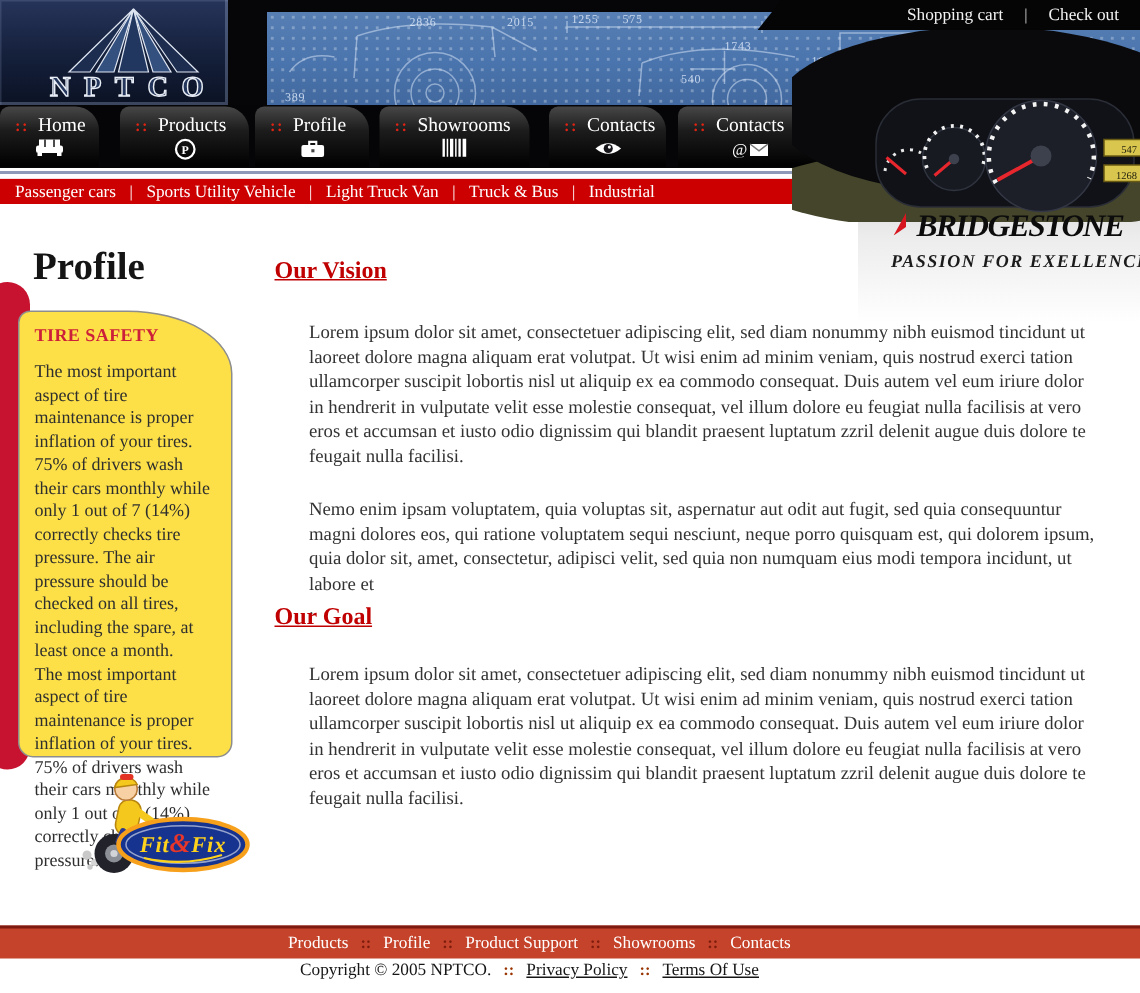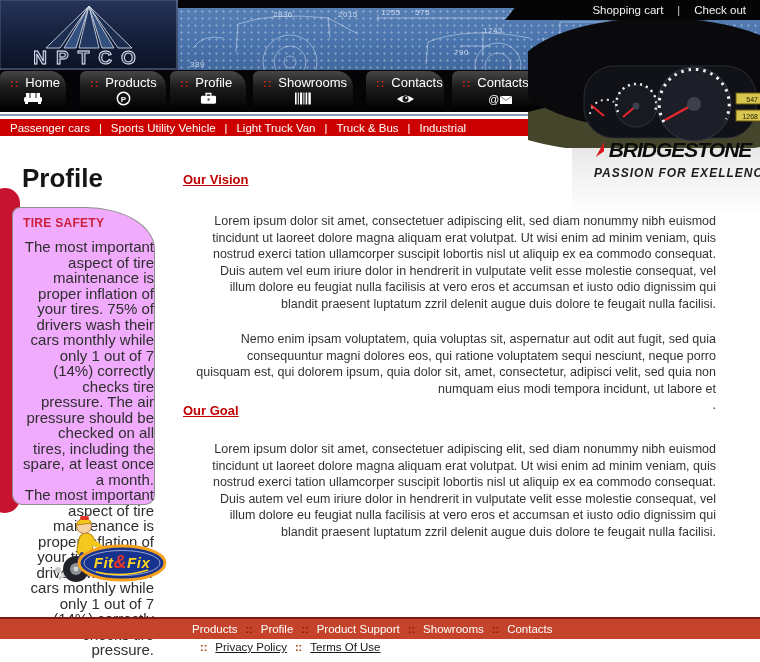--- a/index.html
+++ b/index.html
@@ -1,28 +1,28 @@
 <!DOCTYPE html>
 <html><head>
 <meta charset="utf-8">
 <style>
   html,body{margin:0;padding:0;background:#fff;}
   .page{position:relative;width:760px;height:662px;overflow:hidden;background:#fff;
-        font-family:Liberation Sans, sans-serif;}
+        font-family:Liberation Serif, serif;}
 
   
   .header-black{position:absolute;left:0;top:0;width:760px;height:70px;background:#060608;}
   .blueprint{position:absolute;left:178px;top:8px;width:582px;height:62px;
      background:linear-gradient(180deg,#577fb4 0%,#4a74ad 55%,#42699f 100%);
      background-color:#4a74ad;}
   .blueprint .dots{position:absolute;inset:0;
      background-image:radial-gradient(rgba(255,255,255,.28) 1px,transparent 1.2px);
      background-size:7px 7px;}
   .bp-dim{position:absolute;font-size:8px;color:rgba(228,238,252,.8);letter-spacing:.5px;}
-  .logo-box{position:absolute;left:0;top:0;width:178px;height:70px;
+  .logo-box{position:absolute;left:0;top:0;width:152px;height:70px;
      background:linear-gradient(180deg,#27345a 0%,#141f3a 55%,#0b1224 100%);
      box-shadow:inset -2px -2px 0 rgba(150,165,200,.35), inset 1px 1px 0 rgba(150,165,200,.2);}
   .cart-bar{position:absolute;left:505px;top:0;width:255px;height:20px;background:#050506;
      clip-path:polygon(16px 0,100% 0,100% 100%,0 100%);
      display:flex;align-items:center;justify-content:flex-end;gap:14px;
      padding-right:14px;box-sizing:border-box;z-index:9;}
   .cart-bar a{color:#f2f2f2;font-size:11.5px;text-decoration:none;}
   .cart-bar .div{color:#cfcfcf;font-size:11px;}
 
   
@@ -56,32 +56,32 @@
      letter-spacing:-1px;color:#0c0c0c;white-space:nowrap;}
   .b-wedge{position:absolute;left:-1px;top:4px;width:11px;height:15px;background:#d8161f;
      clip-path:polygon(100% 0,25% 100%,100% 62%);}
   .tagline{margin-top:4px;font-size:12px;font-weight:bold;font-style:italic;
      letter-spacing:1px;color:#1b1b1b;white-space:nowrap;}
 
   
   .page-title{position:absolute;left:22px;top:163px;font-size:26px;font-weight:bold;color:#151515;z-index:3;}
   .red-tab{position:absolute;left:-10px;top:188px;width:30px;height:325px;background:#c81330;
      border-radius:15px;z-index:1;}
-  .tip-box{position:absolute;left:12px;top:207px;width:143px;height:298px;background:#f0abfc;
+  .tip-box{position:absolute;left:12px;top:207px;width:143px;height:298px;background:#fde047;
      border:1px solid #8d8d8d;border-radius:8px 70px 10px 10px / 8px 42px 10px 10px;
-     box-sizing:border-box;padding:8px 0 0 10px;z-index:2;}
+     box-sizing:border-box;padding:8px 12px 0 10px;z-index:2;}
   .tip-title{color:#cc1f3a;font-size:12px;font-weight:bold;letter-spacing:.3px;margin-bottom:9px;}
-  .tip-text{font-size:15px;line-height:15.5px;color:#2e2e2e;text-align:right;}
+  .tip-text{font-size:12px;line-height:15.5px;color:#2e2e2e;}
   .mascot{position:absolute;left:52px;top:506px;z-index:2;}
 
   
-  .sec-head{position:absolute;left:183px;color:#c00000;font-size:13px;font-weight:bold;
+  .sec-head{position:absolute;left:183px;color:#c00000;font-size:16px;font-weight:bold;
      text-decoration:underline;z-index:2;text-align:right;}
-  .para{position:absolute;left:192px;width:524px;font-size:12.5px;line-height:16.5px;
-     color:#333;white-space:pre-line;z-index:2;text-align:right;}
+  .para{position:absolute;left:206px;width:524px;font-size:12.5px;line-height:16.5px;
+     color:#333;white-space:pre-line;z-index:2;}
 
   
   .footer-bar{position:absolute;left:0;top:617px;width:760px;height:20px;background:#c4432a;
      border-top:2px solid #7e1b10;box-sizing:content-box;display:flex;align-items:center;
      gap:8px;padding-left:192px;z-index:3;}
   .footer-bar a{color:#fff;font-size:11.5px;text-decoration:none;}
   .footer-bar .fsep{color:#7d1c0d;font-size:11px;font-weight:bold;}
   .copyright{position:absolute;left:200px;top:641px;font-size:11.5px;color:#161616;
      display:flex;align-items:center;gap:8px;z-index:3;}
   .copyright .csep{color:#993300;font-weight:bold;font-size:11px;}
@@ -110,21 +110,21 @@
         <circle cx="478" cy="46" r="11"></circle>
       <path d="M305 26 v22 M368 34 v20 M282 38 h30"></path>
       <path d="M15 40 q10 -14 30 -10"></path>
     </svg>
     <span class="bp-dim" style="left:95px;top:2px">2836</span>
     <span class="bp-dim" style="left:160px;top:2px">2015</span>
     <span class="bp-dim" style="left:203px;top:0px">1255</span>
     <span class="bp-dim" style="left:237px;top:0px">575</span>
     <span class="bp-dim" style="left:305px;top:18px">1743</span>
     <span class="bp-dim" style="left:363px;top:28px">163.4</span>
-    <span class="bp-dim" style="left:276px;top:40px">790</span>
+    <span class="bp-dim" style="left:276px;top:40px">540</span>
     <span class="bp-dim" style="left:12px;top:52px">389</span>
   </div>
 
   <div class="logo-box">
     <svg width="178" height="70" viewBox="0 0 178 70">
       <polygon points="89,6 46,48 60,48" fill="#1d2d50" stroke="#dfe6f2" stroke-width="0.8"></polygon>
       <polygon points="89,6 64,48 76,48" fill="#33507f" stroke="#dfe6f2" stroke-width="0.8"></polygon>
       <polygon points="89,6 79,48 99,48" fill="#22375f" stroke="#dfe6f2" stroke-width="0.8"></polygon>
       <polygon points="89,6 102,48 114,48" fill="#33507f" stroke="#dfe6f2" stroke-width="0.8"></polygon>
       <polygon points="89,6 118,48 132,48" fill="#1d2d50" stroke="#dfe6f2" stroke-width="0.8"></polygon>
@@ -309,19 +309,20 @@
     <a href="#">Profile</a>
     <span class="fsep">::</span>
     <a href="#">Product Support</a>
     <span class="fsep">::</span>
     <a href="#">Showrooms</a>
     <span class="fsep">::</span>
     <a href="#">Contacts</a>
   </div>
 
   <div class="copyright">
+    <span>Copyright © 2005 NPTCO.</span>
     <span class="csep">::</span>
     <a href="#">Privacy Policy</a>
     <span class="csep">::</span>
     <a href="#">Terms Of Use</a>
   </div>
 
 </div>
 
 </body></html>

